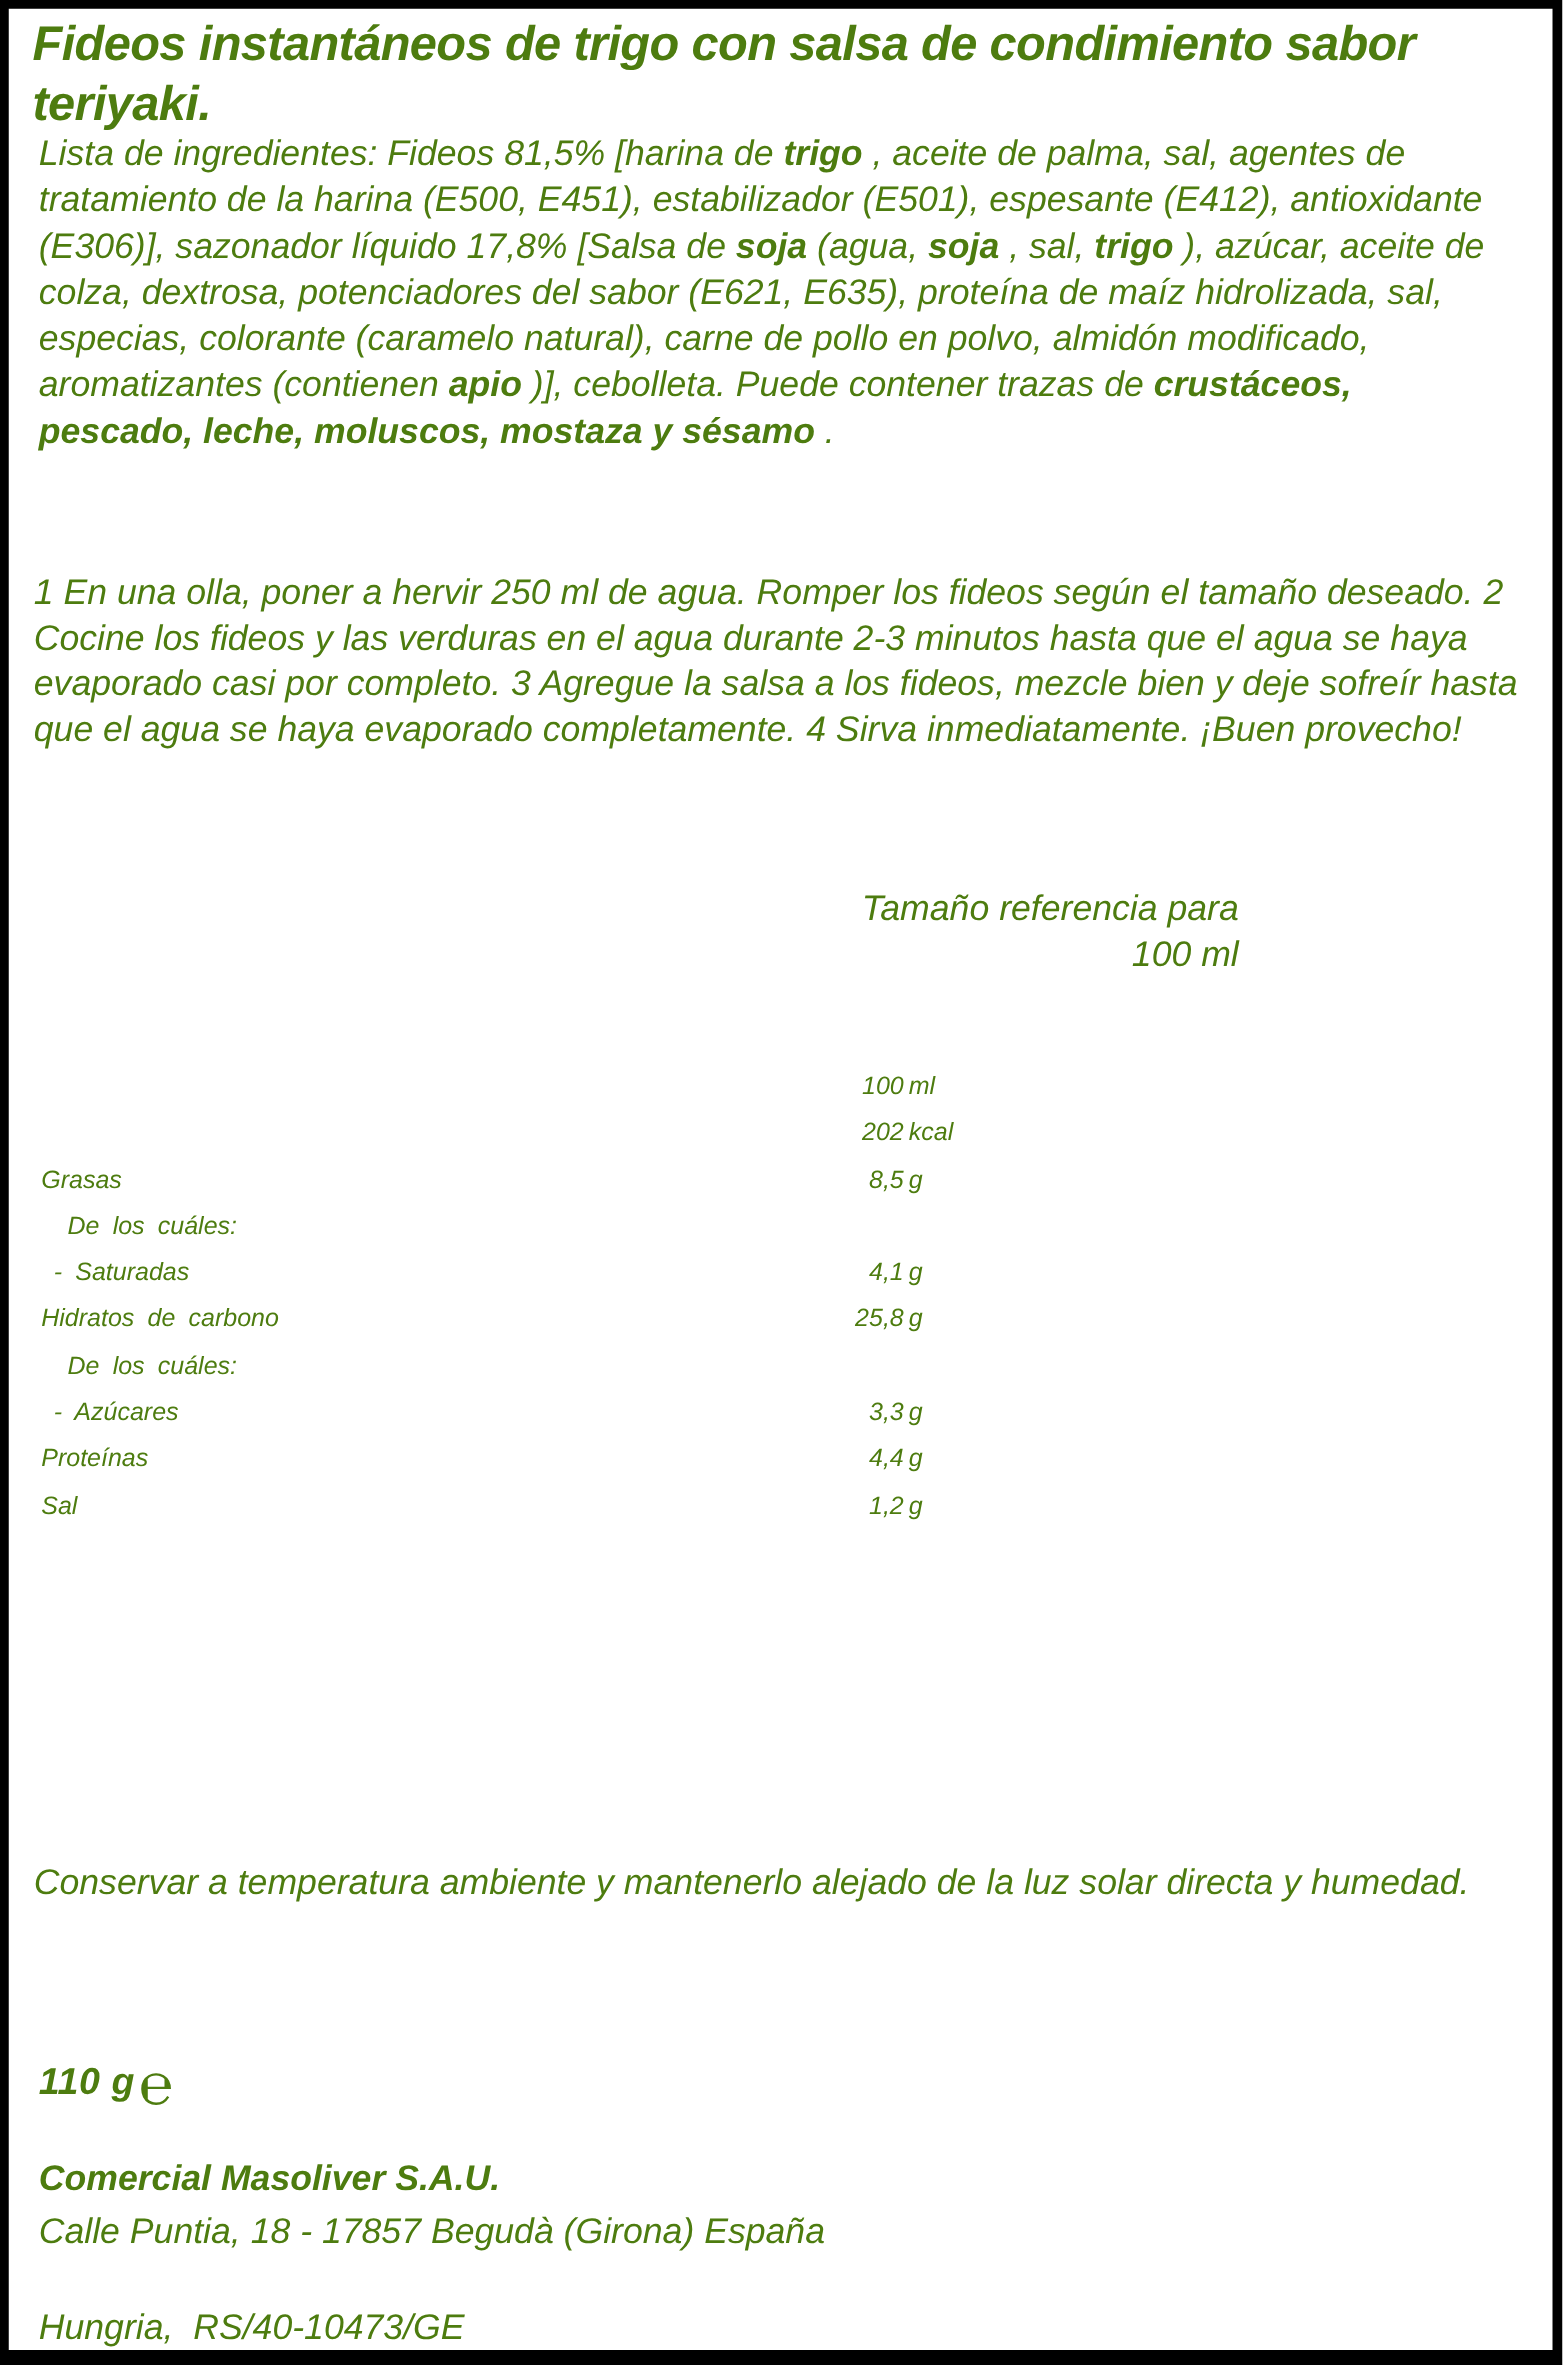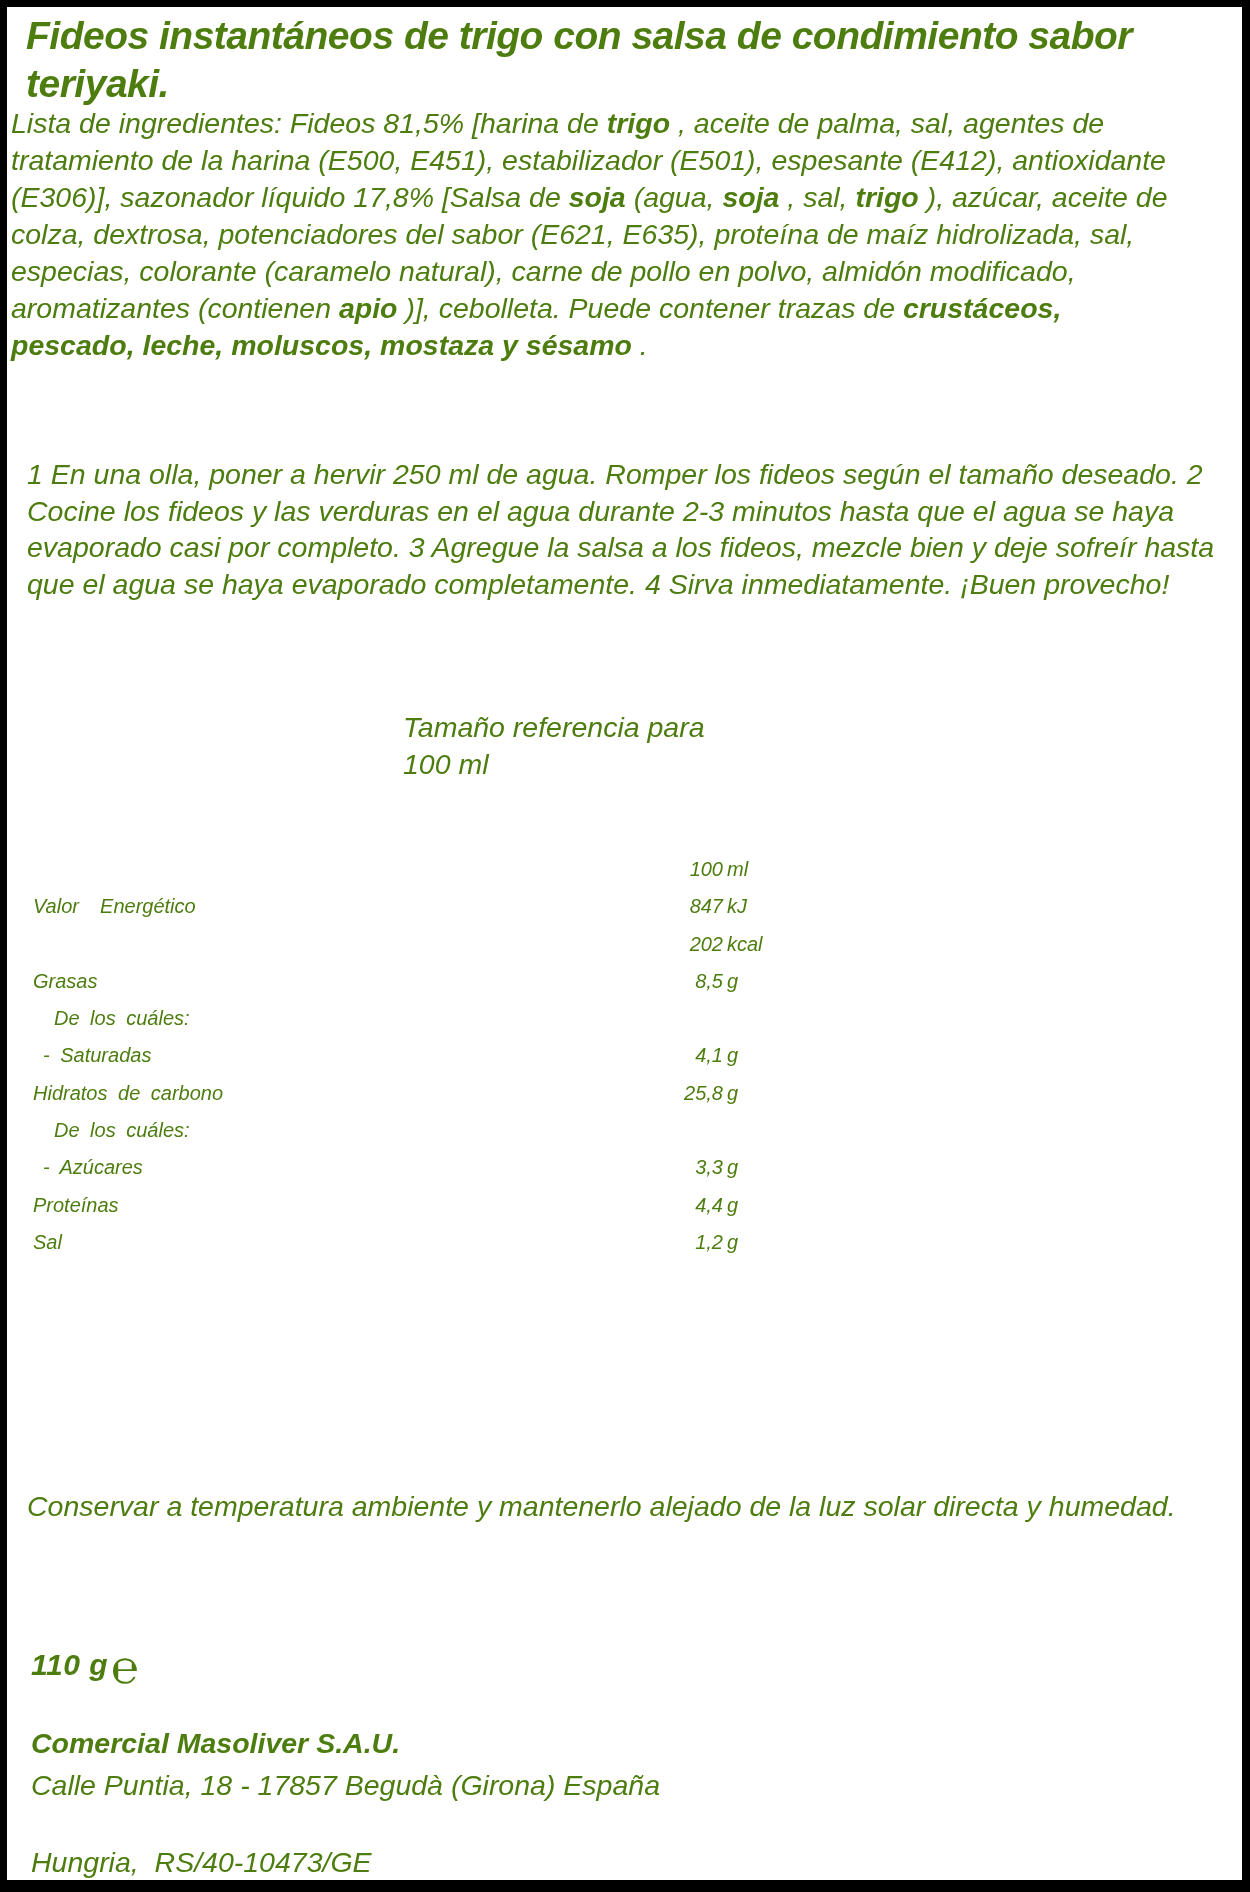--- a/index.html
+++ b/index.html
@@ -15,25 +15,25 @@
     overflow:hidden;
     font-style:italic;
   }
   .title{
     position:absolute;top:5px;left:19px;width:1224px;
     font-size:39px;font-weight:bold;line-height:48px;letter-spacing:-0.5px;
     margin:0;
   }
   .title span{display:block;}
   .body-text{font-size:28.5px;line-height:37px;margin:0;}
-  .ingredients{position:absolute;top:98px;left:4px;width:1168px;}
+  .ingredients{position:absolute;top:98px;left:24px;width:1168px;}
   .instructions{position:absolute;top:449px;left:20px;width:1212px;line-height:36.7px;}
   .ref-block{
-    position:absolute;top:702px;left:396px;width:600px;
-    text-align:left;font-size:28.5px;line-height:36.5px;
+    position:absolute;top:702px;left:384px;width:600px;
+    text-align:right;font-size:28.5px;line-height:36.5px;
   }
   .nutri{position:absolute;top:851px;left:19px;right:20px;font-size:20px;}
   .nrow{position:relative;height:37.3px;}
   .nlabel{position:absolute;left:7px;white-space:pre;word-spacing:5px;}
   .nlabel.ind{left:28px;}
   .nlabel.dash{left:17px;}
   .nval{position:absolute;left:497px;width:200px;text-align:right;}
   .nunit{position:absolute;left:701px;}
   .storage{position:absolute;top:1481px;left:20px;width:1215px;line-height:36.5px;}
   .netweight{position:absolute;top:1589px;left:24px;font-size:30px;font-weight:bold;letter-spacing:0.5px;margin-top:44px;}
@@ -59,25 +59,20 @@
 
   <div class="ref-block">
     <div>Tamaño referencia para</div>
     <div>100 ml</div>
   </div>
 
   <div class="nutri">
     <div class="nrow">
       <span class="nval">100</span>
       <span class="nunit">ml</span>
-    </div>
-    <div class="nrow">
-      <span class="nlabel">Valor  Energético</span>
-      <span class="nval">847</span>
-      <span class="nunit">kJ</span>
     </div>
     <div class="nrow">
       <span class="nlabel"></span>
       <span class="nval">202</span>
       <span class="nunit">kcal</span>
     </div>
     <div class="nrow">
       <span class="nlabel">Grasas</span>
       <span class="nval">8,5</span>
       <span class="nunit">g</span>

